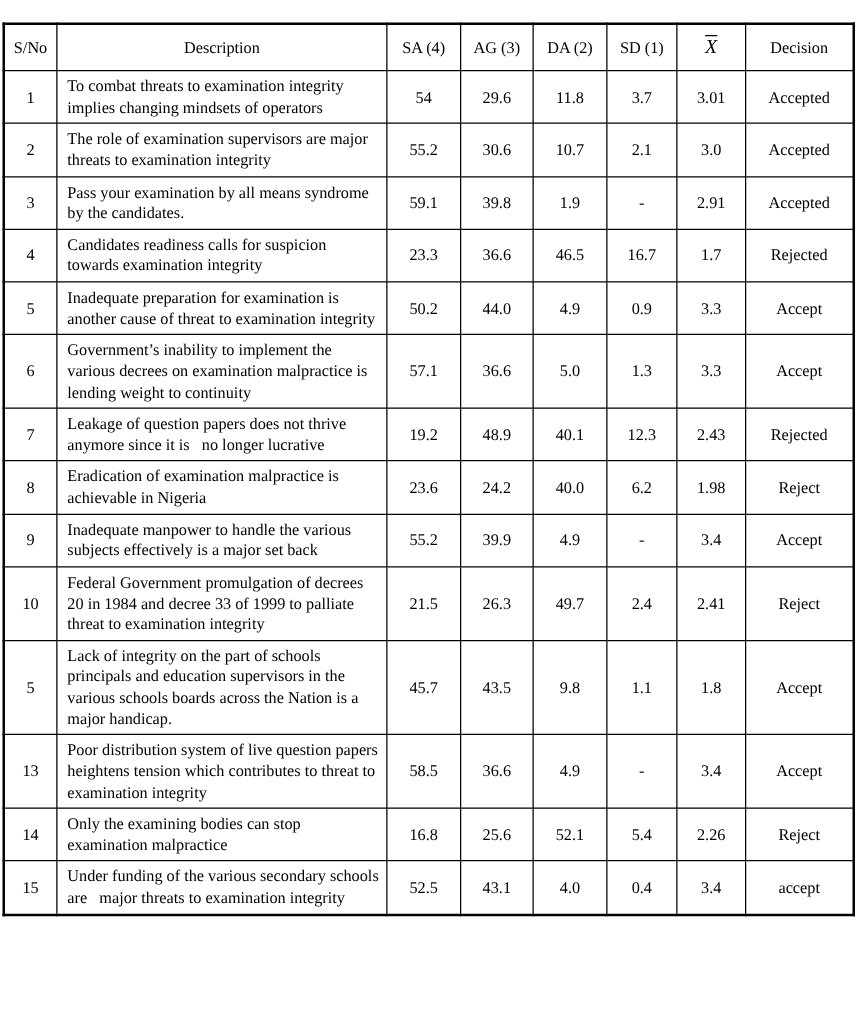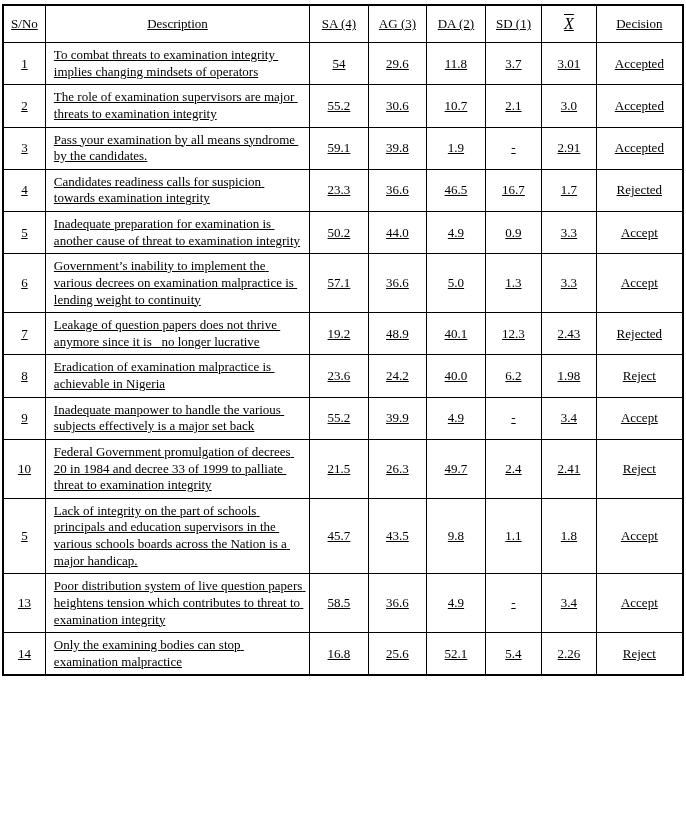--- a/index.html
+++ b/index.html
@@ -11,23 +11,22 @@
     width: 686px;
     height: 828px;
     font-family: "Liberation Serif", "DejaVu Serif", serif;
     color: #000000;
     overflow: hidden;
   }
   table.results {
     border-collapse: collapse;
     table-layout: fixed;
     width: 682px;
-    margin: 4px auto 0 auto;
+    margin: 18px auto 0 auto;
     border: 2px solid #000000;
-    text-decoration: underline;
   }
   .results th, .results td {
     border: 1px solid #000000;
     font-size: 13px;
     font-weight: normal;
     vertical-align: middle;
     color: #000000;
     background: #ffffff;
     overflow: hidden;
   }
@@ -211,14 +210,24 @@
       <tr>
     <td class="cell-center">14</td>
     <td class="cell-desc">Only the examining bodies can stop examination malpractice</td>
     <td class="cell-center">16.8</td>
     <td class="cell-center">25.6</td>
     <td class="cell-center">52.1</td>
     <td class="cell-center">5.4</td>
     <td class="cell-center">2.26</td>
     <td class="cell-center">Reject</td>
   </tr>
+      <tr>
+    <td class="cell-center">15</td>
+    <td class="cell-desc">Under funding of the various secondary schools are   major threats to examination integrity</td>
+    <td class="cell-center">52.5</td>
+    <td class="cell-center">43.1</td>
+    <td class="cell-center">4.0</td>
+    <td class="cell-center">0.4</td>
+    <td class="cell-center">3.4</td>
+    <td class="cell-center">accept</td>
+  </tr>
     </tbody>
 </table>
 
 </body></html>

